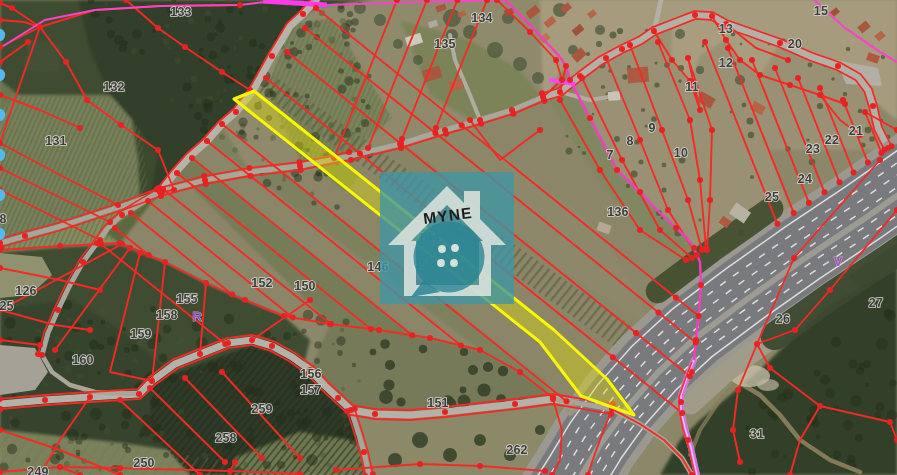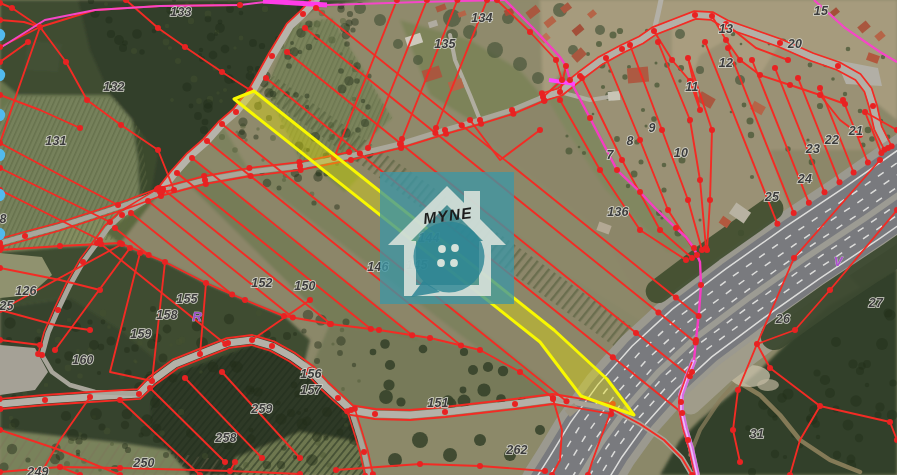--- a/index.html
+++ b/index.html
@@ -1,13 +1,13 @@
 <!DOCTYPE html>
 <html><head><meta charset="utf-8"><title>Map</title>
-<style>html,body{margin:0;padding:0;background:#777;} #map{width:897px;height:475px;overflow:hidden;position:relative;font-style:italic;}</style>
+<style>html,body{margin:0;padding:0;background:#777;} #map{width:897px;height:475px;overflow:hidden;position:relative;}</style>
 </head><body>
 
 <div id="map">
 <svg width="897" height="475" viewBox="0 0 897 475" xmlns="http://www.w3.org/2000/svg">
 <defs>
 <pattern id="rows1" width="4.5" height="4.5" patternUnits="userSpaceOnUse" patternTransform="rotate(24)">
           <rect width="4.5" height="4.5" fill="none"></rect>
           <rect width="1.5" height="4.5" fill="#5b6642" opacity="0.55"></rect>
         </pattern>
 <pattern id="rows2" width="7" height="7" patternUnits="userSpaceOnUse" patternTransform="rotate(39)">

